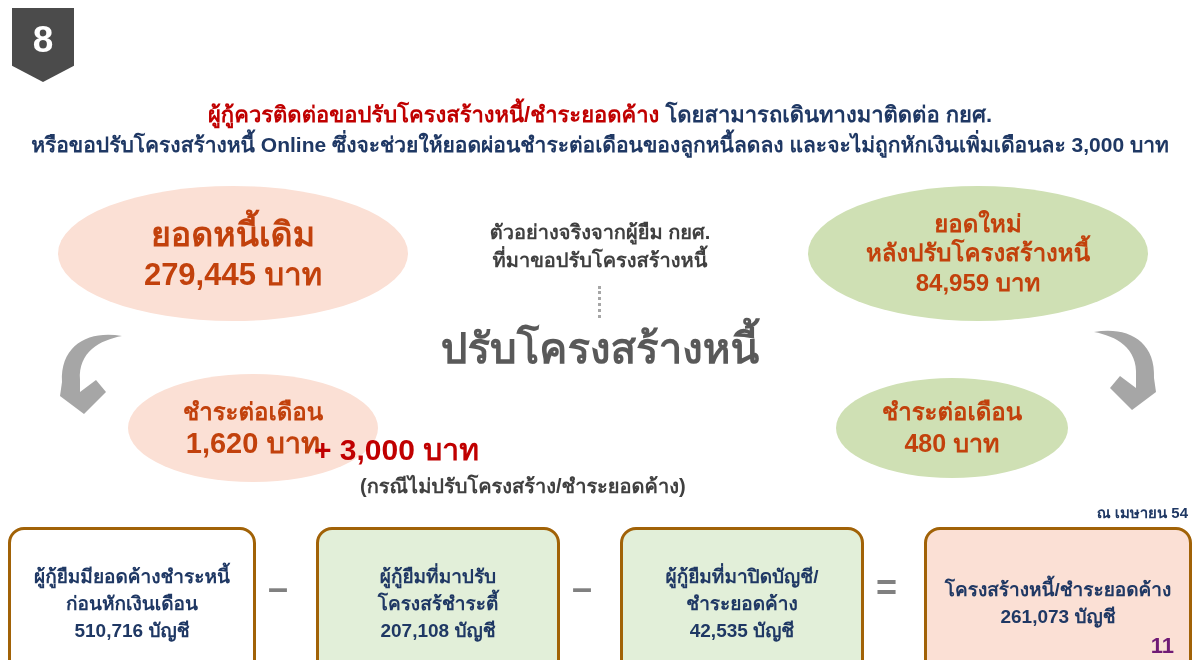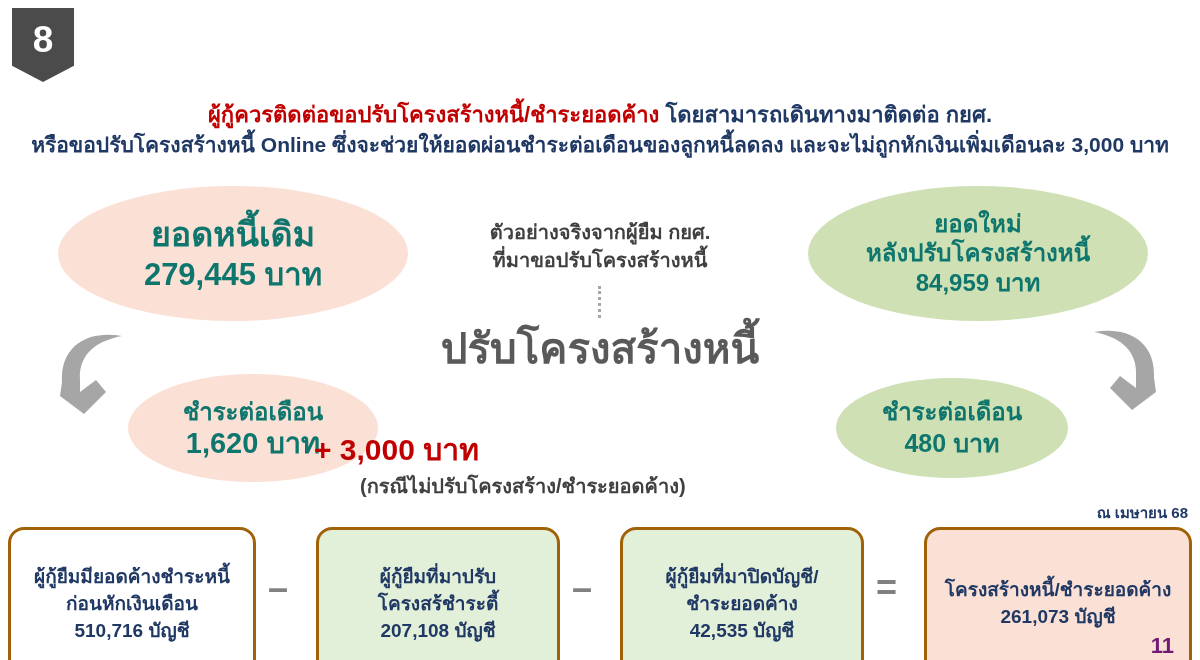--- a/index.html
+++ b/index.html
@@ -34,21 +34,21 @@
   .sub{position:absolute;left:0;top:100px;width:1200px;text-align:center;}
   .sub-l1{font-size:22px;font-weight:bold;line-height:30px;}
   .sub-l2{font-size:21px;font-weight:bold;line-height:30px;color:#1f3864;}
   .red{color:#c00000;}
   .navy{color:#1f3864;}
 
   
   .ellipse{
     position:absolute;border-radius:50%;
     display:flex;flex-direction:column;align-items:center;justify-content:center;
-    text-align:center;color:#0f766e;font-weight:bold;
+    text-align:center;color:#c2410c;font-weight:bold;
   }
   .el-pink{background:#fbe0d5;}
   .el-green{background:#cfe0b4;}
 
   #ell-old{left:58px;top:186px;width:350px;height:135px;}
   #ell-old .l1{font-size:34px;line-height:42px;}
   #ell-old .l2{font-size:31px;line-height:40px;}
 
   #ell-new{left:808px;top:186px;width:340px;height:135px;}
   #ell-new .l1{font-size:24px;line-height:29px;}
@@ -186,21 +186,21 @@
   </div>
 
   <div class="plus-amt">+ 3,000 บาท</div>
   <div class="plus-note">(กรณีไม่ปรับโครงสร้าง/ชำระยอดค้าง)</div>
 
   <div class="ellipse el-green" id="ell-pay-new">
     <div class="l1">ชำระต่อเดือน</div>
     <div class="l2">480 บาท</div>
   </div>
 
-  <div class="date-cap">ณ เมษายน 68</div>
+  <div class="date-cap">ณ เมษายน 54</div>
 
   <div class="eqrow">
 
     <div class="box box-white" id="box1">
       <div>ผู้กู้ยืมมียอดค้างชำระหนี้</div>
       <div>ก่อนหักเงินเดือน</div>
       <div>510,716 บัญชี</div>
     </div>
 
     <div class="op" id="op1">–</div>

